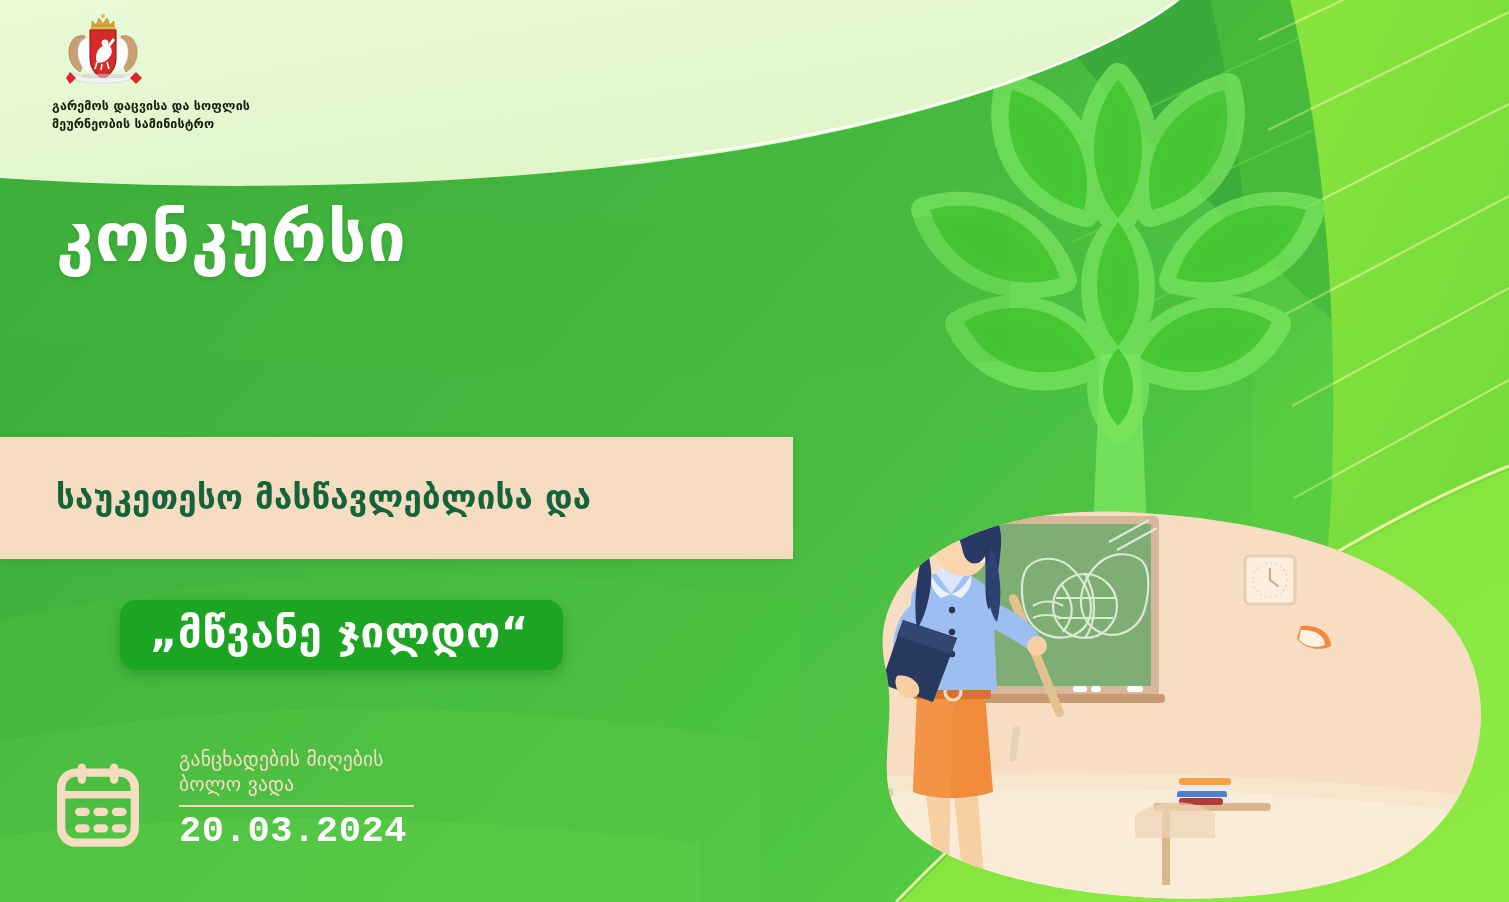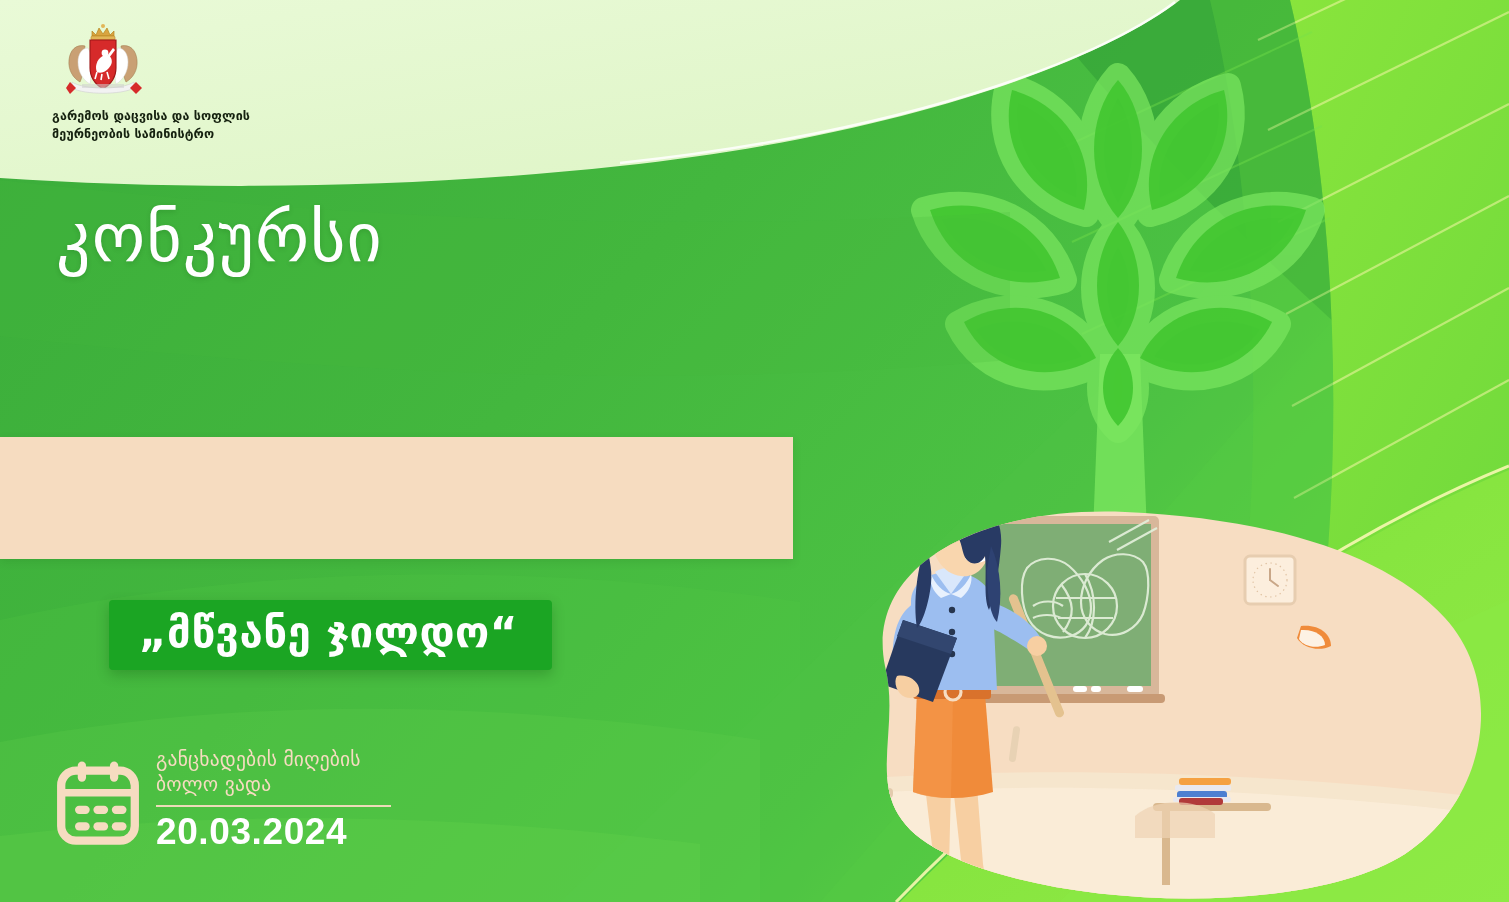--- a/index.html
+++ b/index.html
@@ -9,37 +9,37 @@
   #poster{
     position:relative; width:1509px; height:902px; overflow:hidden;
     background:linear-gradient(120deg,#3fb23c 0%,#43b73e 40%,#4cc043 70%,#6ddb3f 100%);
   }
 
   
   .bg-svg{ position:absolute; inset:0; width:1509px; height:902px; }
 
   
   .header{
-    position:absolute; left:0; top:10px; width:1130px; height:168px;
+    position:absolute; left:0; top:0; width:1130px; height:168px;
     z-index:6; pointer-events:none;padding-left:37px;
   }
   .logos{ position:absolute; left:52px; top:14px; display:flex; gap:50px; align-items:flex-start; }
   .logo-block{ display:flex; flex-direction:column; align-items:flex-start; }
   .logo-block.b1 .crest{ margin-left:8px; }
   .logo-block.b2 .crest{ margin-left:2px; }
   .logo-cap{
     font-size:12.5px; font-weight:bold; line-height:1.42; color:#15210f;
     letter-spacing:.1px; margin-top:5px; white-space:pre-line;
   }
   .logo-block.b1 .logo-cap{ margin-top:7px; }
 
   
   .headline{
     position:absolute; left:56px; top:204px; z-index:7;
-    font-size:68px; font-weight:normal; color:#ffffff; line-height:1.0;
+    font-size:68px; font-weight:bold; color:#ffffff; line-height:1.0;
     letter-spacing:1px;
     text-shadow:0 2px 5px rgba(0,60,0,.16);
   }
   .subhead{
     position:absolute; left:56px; top:323px; z-index:7;
     font-size:37px; color:#ffffff; line-height:1.39; white-space:pre-line;
     text-shadow:0 1px 3px rgba(0,60,0,.13);
   }
 
   
@@ -48,46 +48,46 @@
     background:#f6dcc0; display:flex; flex-direction:column; justify-content:center;
     padding-left:56px; box-shadow:0 3px 9px rgba(0,50,0,.10);
   }
   .beige-banner .line{
     font-size:33px; font-weight:bold; color:#15633a; line-height:1.42;
     letter-spacing:.3px;
   }
 
   
   .pill{
-    position:absolute; left:109px; top:600px; z-index:7;
-    background:#1ba523; border-radius:4px;
+    position:absolute; left:120px; top:600px; z-index:7;
+    background:#1ba523; border-radius:16px;
     padding:12px 34px 16px 30px;
     box-shadow:0 5px 13px rgba(0,60,0,.24);
   }
   .pill-text{
     font-size:42px; font-weight:bold; color:#ffffff; line-height:1; letter-spacing:.5px;
     white-space:nowrap;
   }
 
   
   .deadline{
     position:absolute; left:52px; top:748px; z-index:7;
-    display:flex; align-items:flex-start; gap:12px;
+    display:flex; align-items:center; gap:35px;
   }
   .cal-icon{ width:92px; height:92px; flex:none; margin-top:8px; }
   .deadline-txt{ display:flex; flex-direction:column; }
   .dl-label{
     font-size:19.5px; color:#f6dcc0; line-height:1.28; white-space:pre-line;
     letter-spacing:.2px;
   }
   .dl-rule{
     width:235px; height:2px; background:#f6dcc0; margin:7px 0 4px 0; opacity:.95;
   }
   .dl-date{
-    font-family:Liberation Sans, sans-serif;
+    font-family:Liberation Mono, monospace;
     font-size:37px; font-weight:bold; color:#ffffff; letter-spacing:.6px; line-height:1.12;
   }
 
   
   .illo{ position:absolute; left:745px; top:498px; width:764px; height:404px; z-index:5; }
 </style>
 </head>
 <body>
 
 <div id="poster">
@@ -377,20 +377,21 @@
 მეურნეობის სამინისტრო</div>
       </div>
 
 
     </div>
   </div>
 
   <div class="headline">კონკურსი</div>
 
   <div class="beige-banner">
+    <div class="line">საუკეთესო მასწავლებლისა და</div>
   </div>
 
   <div class="pill">
     <div class="pill-text">„მწვანე ჯილდო“</div>
   </div>
 
   <div class="deadline">
     <svg class="cal-icon" viewBox="0 0 100 100">
       <rect x="10" y="16" width="80" height="76" rx="16" fill="none" stroke="#f6dcc0" stroke-width="9"></rect>
       <path d="M14,40 L86,40" stroke="#f6dcc0" stroke-width="8"></path>

